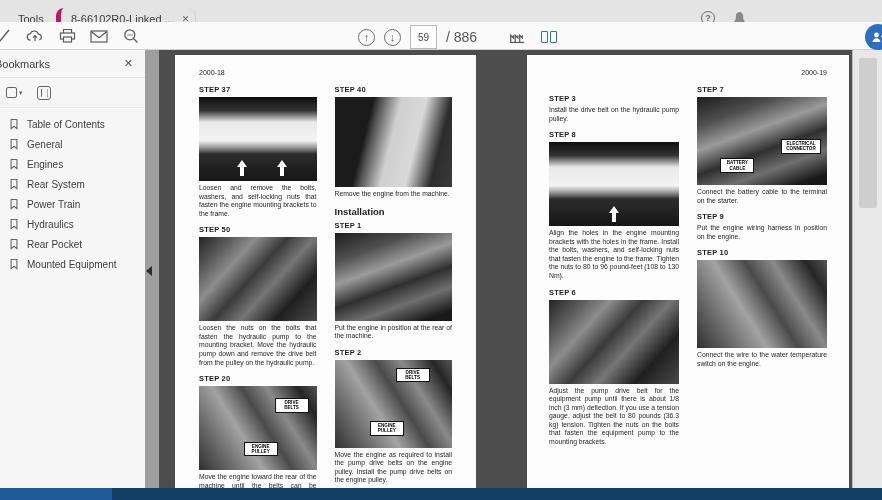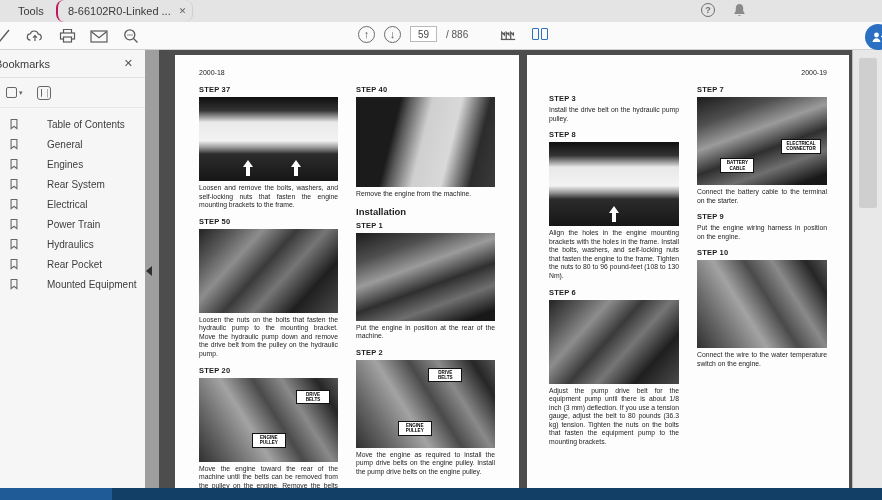--- a/index.html
+++ b/index.html
@@ -1,37 +1,37 @@
 <!DOCTYPE html>
 <html><head>
 <meta charset="utf-8">
 <style>
   * { margin:0; padding:0; box-sizing:border-box; }
   html,body { width:882px; height:500px; overflow:hidden; font-family:"Liberation Sans", sans-serif; background:#e4e4e4; }
   .window { position:relative; width:882px; height:500px; overflow:hidden; }
 
   
-  .tabbar { position:absolute; left:0; top:0; width:760px; height:22px; background:#e4e4e4;padding-left:28px; }
+  .tabbar { position:absolute; left:0; top:8px; width:760px; height:22px; background:#e4e4e4;padding-left:28px; }
   .tab { position:absolute; top:0; height:22px; display:flex; align-items:center; font-size:11px; color:#3b3b3b; padding:0 10px; }
   .tab-tools { left:8px; }
-  .tab-doc { left:56px; border-left:2px solid #be185d; border-right:1px solid #cfcfcf; padding-right:6px;border-radius:8px; }
+  .tab-doc { left:56px; border-left:5px solid #be185d; border-right:1px solid #cfcfcf; padding-right:6px;border-radius:8px; }
   .tab-doc .tab-close { margin-left:8px; font-size:9px; color:#666; cursor:pointer; }
   .tabbar-right { position:absolute; right:14px; top:3px; display:flex; gap:18px; align-items:center; }
   .help-icon { width:14px; height:14px; border:1.2px solid #6d6d6d; border-radius:50%; color:#6d6d6d; font-size:9px; font-weight:bold; display:flex; align-items:center; justify-content:center; }
   .bell-icon svg { display:block; }
 
   
   .toolbar { position:absolute; left:0; top:22px; width:882px; height:28px; background:#fafafa; border-bottom:1px solid #d2d2d2; }
   .tb-left { position:absolute; left:-6px; top:5px; display:flex; gap:14px; align-items:center; }
   .tb-ico { width:18px; height:18px; display:flex; align-items:center; justify-content:center; color:#5a5a5a; }
   .tb-ico svg { display:block; }
   .tb-center { position:absolute; left:358px; top:3px; display:flex; align-items:center; gap:9px; }
   .circ-btn { width:17px; height:17px; border:1.3px solid #6a6a6a; border-radius:50%; color:#5a5a5a; font-size:11px; line-height:15px; text-align:center; }
-  .page-input { width:27px; height:16px; border:1px solid #b9b9b9; background:#fff; font-size:10px; text-align:center; color:#444; font-family:"Liberation Sans", sans-serif; }
-  .page-total { font-size:10px; color:#555; }
+  .page-input { width:27px; height:24px; border:1px solid #b9b9b9; background:#fff; font-size:10px; text-align:center; color:#444; font-family:"Liberation Sans", sans-serif; }
+  .page-total { font-size:14px; color:#555; }
   .twopage-icon { display:flex; gap:2px; margin-left:6px; }
   .twopage-icon i { display:block; width:7px; height:12px; border:1.4px solid #2a6fc2; border-radius:1px; }
   .user-btn { position:absolute; right:-9px; top:2px; width:26px; height:26px; border-radius:50%; background:#2a6fc2; display:flex; align-items:center; justify-content:center; }
 
   
   .body { position:absolute; left:0; top:50px; width:882px; height:438px; }
 
   
   .sidebar { position:absolute; left:0; top:0; width:145px; height:438px; background:#f6f6f6; overflow:hidden; }
   .sb-header { height:28px; display:flex; align-items:center; border-bottom:1px solid #e2e2e2; position:relative; }
@@ -39,34 +39,34 @@
   .sb-close { position:absolute; right:12px; top:7px; font-size:11px; color:#555; }
   .sb-tools { height:30px; display:flex; align-items:center; gap:14px; padding-left:6px; border-bottom:1px solid #e7e7e7; }
   .opt-icon { display:flex; align-items:center; gap:2px; }
   .opt-icon i { display:block; width:11px; height:11px; border:1.2px solid #666; border-radius:2px; }
   .opt-icon b { font-size:7px; color:#666; font-weight:normal; }
   .addbm-icon { width:14px; height:14px; border:1.2px solid #666; border-radius:3px; position:relative; }
   .addbm-icon::after { content:""; position:absolute; left:3px; top:2px; width:5px; height:8px; border:1.1px solid #666; border-top:none; clip-path:polygon(0 0,100% 0,100% 100%,50% 70%,0 100%); background:transparent; }
   .sb-list { padding-top:6px; }
   .sb-item { height:20px; display:flex; align-items:center; gap:8px; padding-left:9px; cursor:pointer; }
   .sb-item svg { flex:0 0 auto; }
-  .sb-item span { font-size:10px; color:#3d3d3d; white-space:nowrap;margin-left:20px; }
+  .sb-item span { font-size:10px; color:#3d3d3d; white-space:nowrap; }
 
   
   .side-strip { position:absolute; left:145px; top:0; width:14px; height:438px; background:#9e9e9e; }
   .collapse-arrow { position:absolute; left:1px; top:216px; width:0; height:0; border-top:5px solid transparent; border-bottom:5px solid transparent; border-right:6px solid #2e2e2e; }
 
   
   .viewport { position:absolute; left:159px; top:0; width:693px; height:438px; background:#4d4d4d; overflow:hidden; }
   .v-scroll { position:absolute; left:852px; top:0; width:30px; height:438px; background:#e8e8e8; border-left:1px solid #bdbdbd; }
   .v-thumb { position:absolute; left:6px; top:8px; width:18px; height:150px; background:#cfcfcf; border-radius:2px; }
 
   
   .page { position:absolute; top:5px; bottom:0; background:#fdfdfd; overflow:hidden; color:#1c1c1c; }
-  .page-left { left:16px; width:344px; padding:14px 24px 12px 24px; }
+  .page-left { left:16px; width:301px; padding:14px 24px 12px 24px; }
   .page-right { left:368px; width:322px; padding:14px 22px 0 22px; }
   .pagenum { font-size:7px; color:#222; height:13px; }
   .pagenum.right { text-align:right; }
   .cols { display:flex; gap:18px; }
   .col { flex:1; min-width:0; }
   .step { margin-bottom:7px; }
   .step-h { font-size:7.5px; font-weight:bold; margin:3px 0 3px 0; letter-spacing:.2px; }
   .install-h { font-size:9.5px; font-weight:bold; margin:5px 0 4px 0; }
   .cap { font-size:6.8px; line-height:1.26; text-align:justify; color:#1e1e1e; }
 
@@ -210,26 +210,20 @@
         <div class="sb-item">
           <svg width="10" height="12" viewBox="0 0 12 14">
               <path d="M2.5 1.5h7v11l-3.5-2.8-3.5 2.8z" fill="none" stroke="#666" stroke-width="1.3"></path>
             </svg>
           <span>Rear System</span>
         </div>
         <div class="sb-item">
           <svg width="10" height="12" viewBox="0 0 12 14">
               <path d="M2.5 1.5h7v11l-3.5-2.8-3.5 2.8z" fill="none" stroke="#666" stroke-width="1.3"></path>
             </svg>
-          <span>Electrical</span>
-        </div>
-        <div class="sb-item">
-          <svg width="10" height="12" viewBox="0 0 12 14">
-              <path d="M2.5 1.5h7v11l-3.5-2.8-3.5 2.8z" fill="none" stroke="#666" stroke-width="1.3"></path>
-            </svg>
           <span>Power Train</span>
         </div>
         <div class="sb-item">
           <svg width="10" height="12" viewBox="0 0 12 14">
               <path d="M2.5 1.5h7v11l-3.5-2.8-3.5 2.8z" fill="none" stroke="#666" stroke-width="1.3"></path>
             </svg>
           <span>Hydraulics</span>
         </div>
         <div class="sb-item">
           <svg width="10" height="12" viewBox="0 0 12 14">

